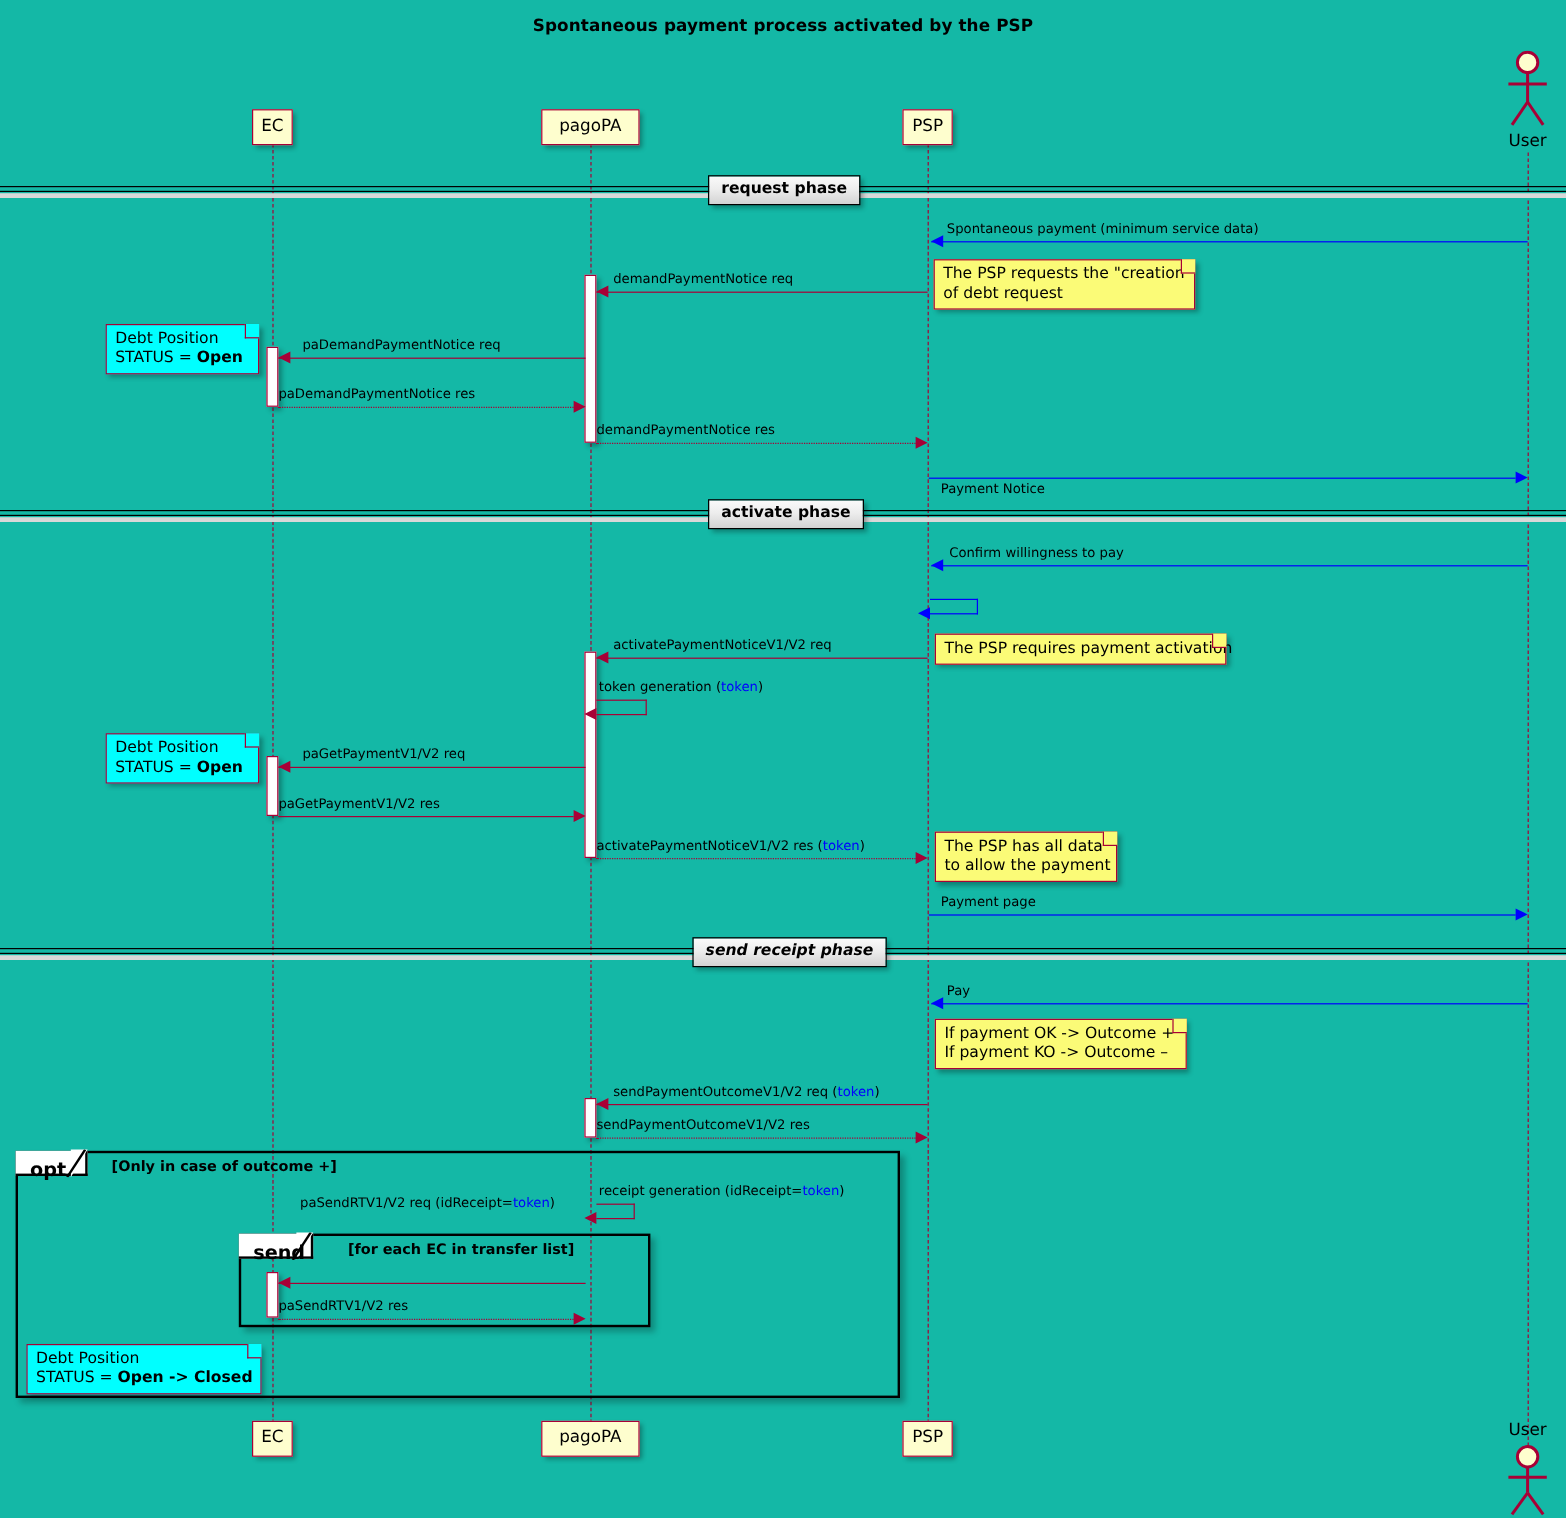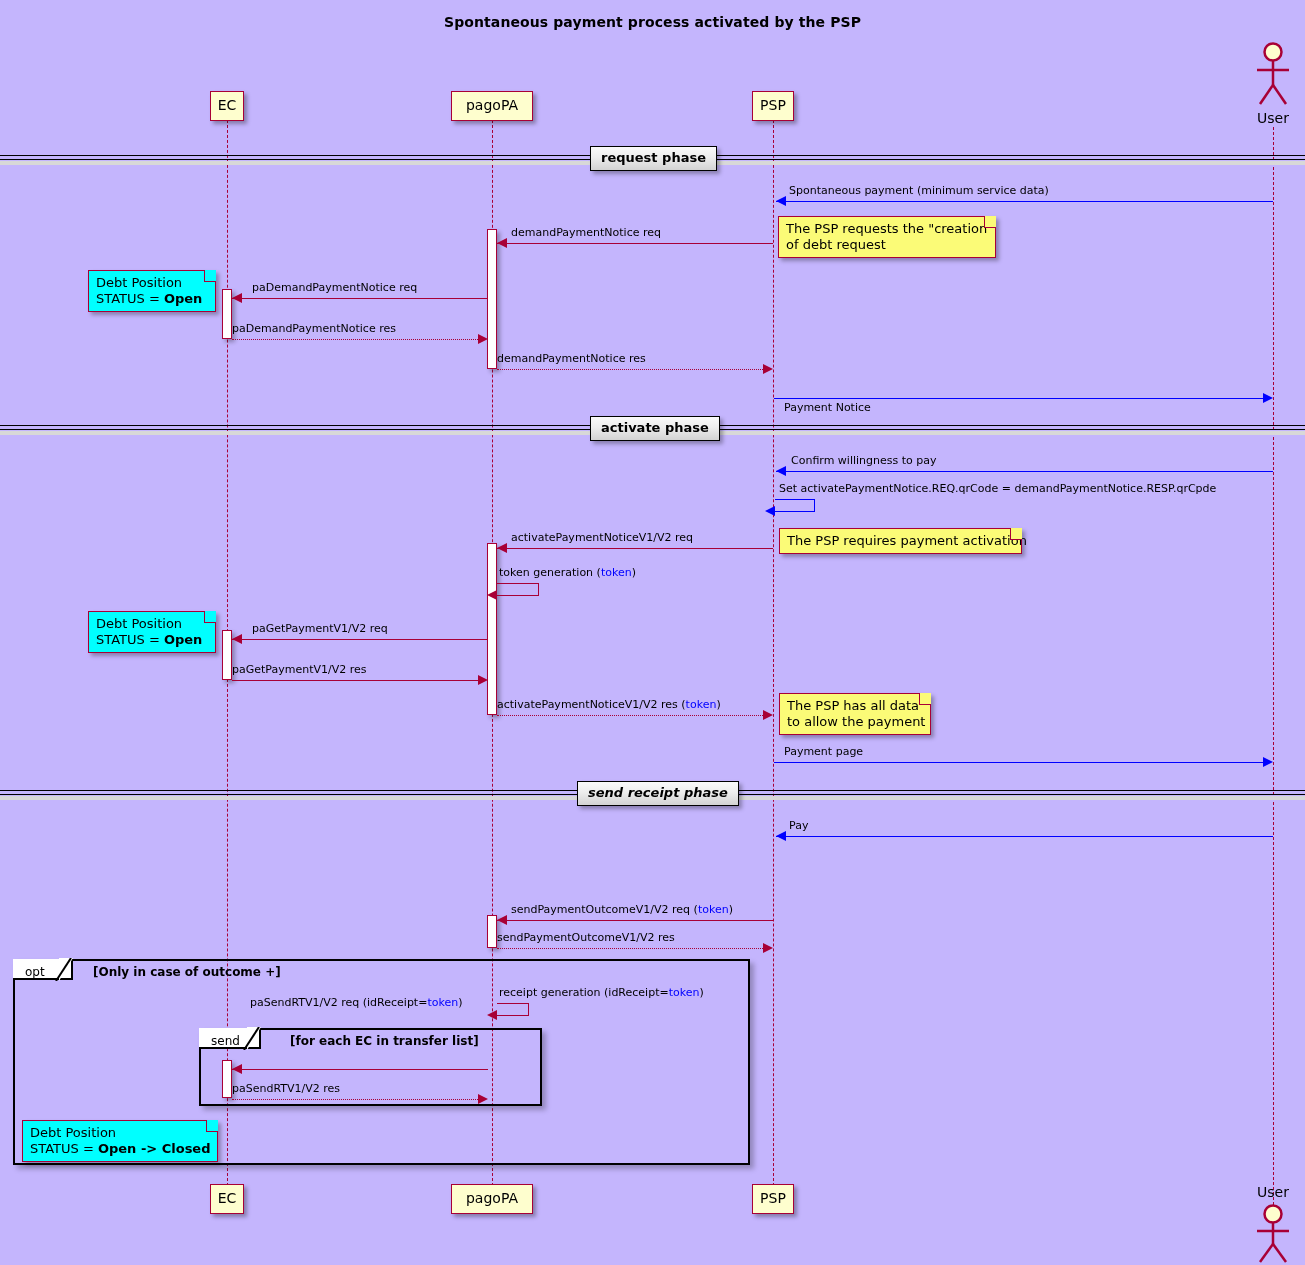--- a/index.html
+++ b/index.html
@@ -6,21 +6,21 @@
   html,body{margin:0;padding:0;background:#fff;}
   body{
     font-family:"DejaVu Sans","Liberation Sans",sans-serif;
     -webkit-font-smoothing:antialiased;
   }
   #diagram{
     position:relative;
     width:1305px;
     height:1265px;
     overflow:hidden;
-    background:#c4b5fd;
+    background:#14b8a6;
   }
   
   .title{
     position:absolute;
     left:0; top:14px;
     width:1305px;
     text-align:center;
     font-size:14px;
     font-weight:bold;
     color:#000;
@@ -193,22 +193,22 @@
     border-left:14px solid #fff;
     border-bottom:23px solid transparent;
   }
   .grouphdr .cutline{
     position:absolute;
     right:-1px;top:-1px;
     width:17px;height:23px;
   }
   .glabel{
     position:absolute;
-    font-size:12px;
-    font-weight:normal;
+    font-size:16px;
+    font-weight:bold;
     color:#000;
     z-index:5;
     white-space:nowrap;
   }
   .gcond{
     position:absolute;
     font-size:12px;
     font-weight:bold;
     color:#000;
     z-index:5;
@@ -355,23 +355,20 @@
   </div>
 
   <div class="mlabel" style="left:791px;top:454px;">
     <span>Confirm willingness to pay</span>
   </div>
   <div class="msg blue" style="left:776px;top:471px;width:497px;">
     <div class="line" style="width:497px;"></div>
     <div class="head left" style="left:0;"></div>
   </div>
 
-  <div class="mlabel" style="left:779px;top:482px;">
-    <span>Set activatePaymentNotice.REQ.qrCode = demandPaymentNotice.RESP.qrCpde</span>
-  </div>
   <div class="selfmsg blue" style="left:775px;top:499px;width:40px;height:13px;">
     <div class="shead"></div>
   </div>
 
   <div class="act" style="left:487px;top:543px;height:172px;"></div>
 
   <div class="act" style="left:222px;top:630px;height:50px;"></div>
 
   <div class="mlabel" style="left:511px;top:531px;">
     <span>activatePaymentNoticeV1/V2 req</span>
@@ -447,20 +444,25 @@
   </div>
 
   <div class="mlabel" style="left:789px;top:819px;">
     <span>Pay</span>
   </div>
   <div class="msg blue" style="left:776px;top:836px;width:497px;">
     <div class="line" style="width:497px;"></div>
     <div class="head left" style="left:0;"></div>
   </div>
 
+  <div class="note yellow" style="left:779px;top:849px;width:210px;">
+    <div class="fold"></div>
+    <div>If payment OK -&gt;  Outcome +</div>
+    <div>If payment KO -&gt; Outcome –</div>
+  </div>
 
   <div class="act" style="left:487px;top:915px;height:33px;"></div>
 
   <div class="mlabel" style="left:511px;top:903px;">
     <span>sendPaymentOutcomeV1/V2 req (</span><span class="tok">token</span><span>)</span>
   </div>
   <div class="msg" style="left:497px;top:920px;width:276px;">
     <div class="line" style="width:276px;"></div>
     <div class="head left" style="left:0;"></div>
   </div>

